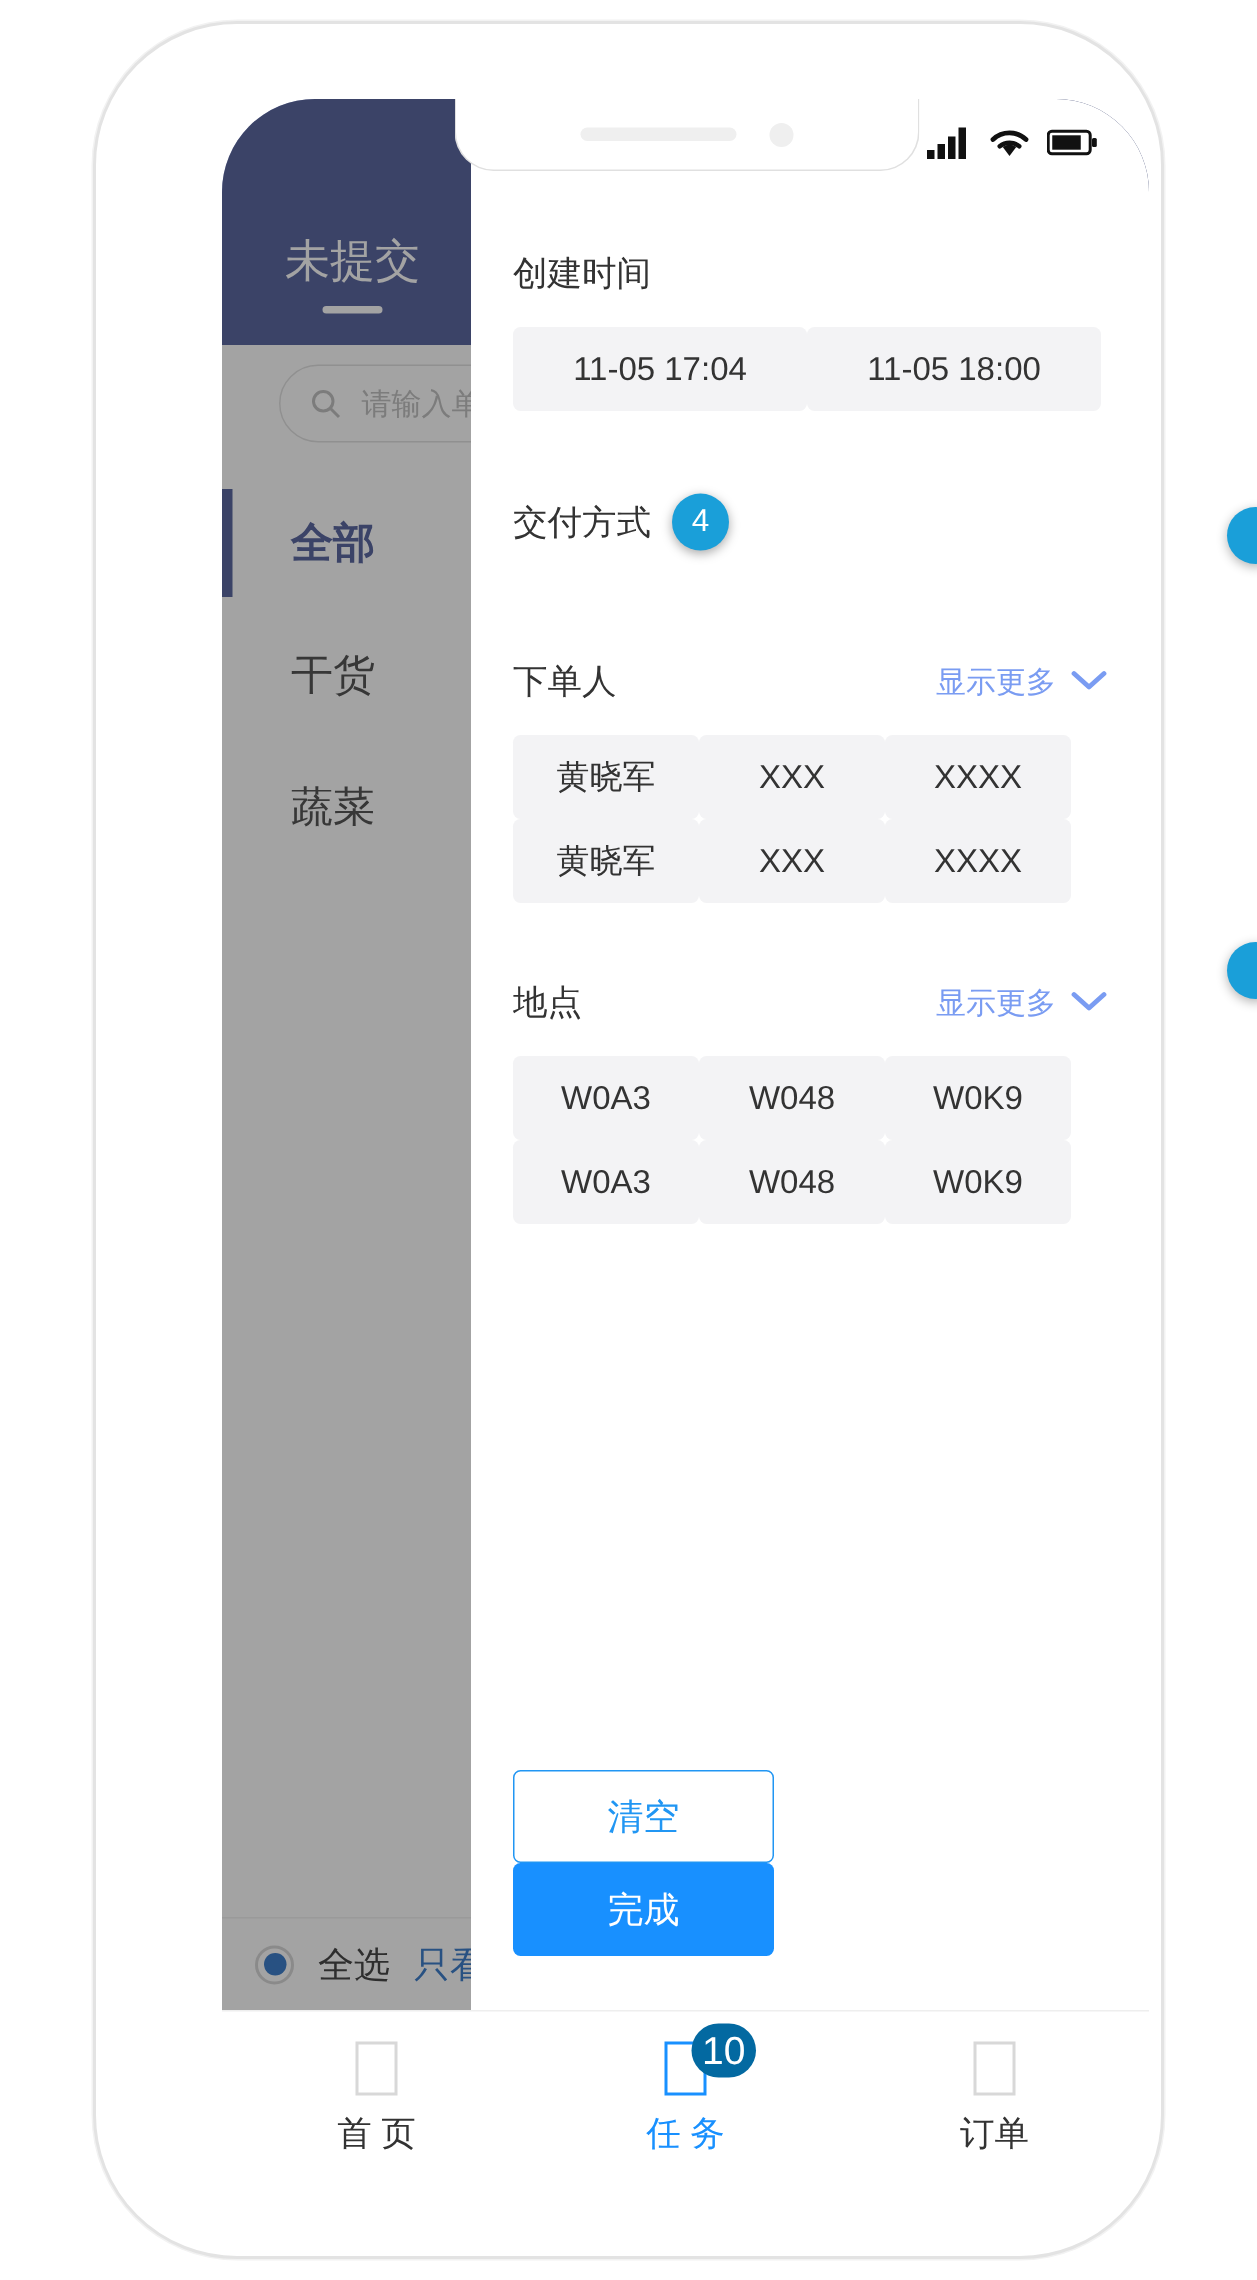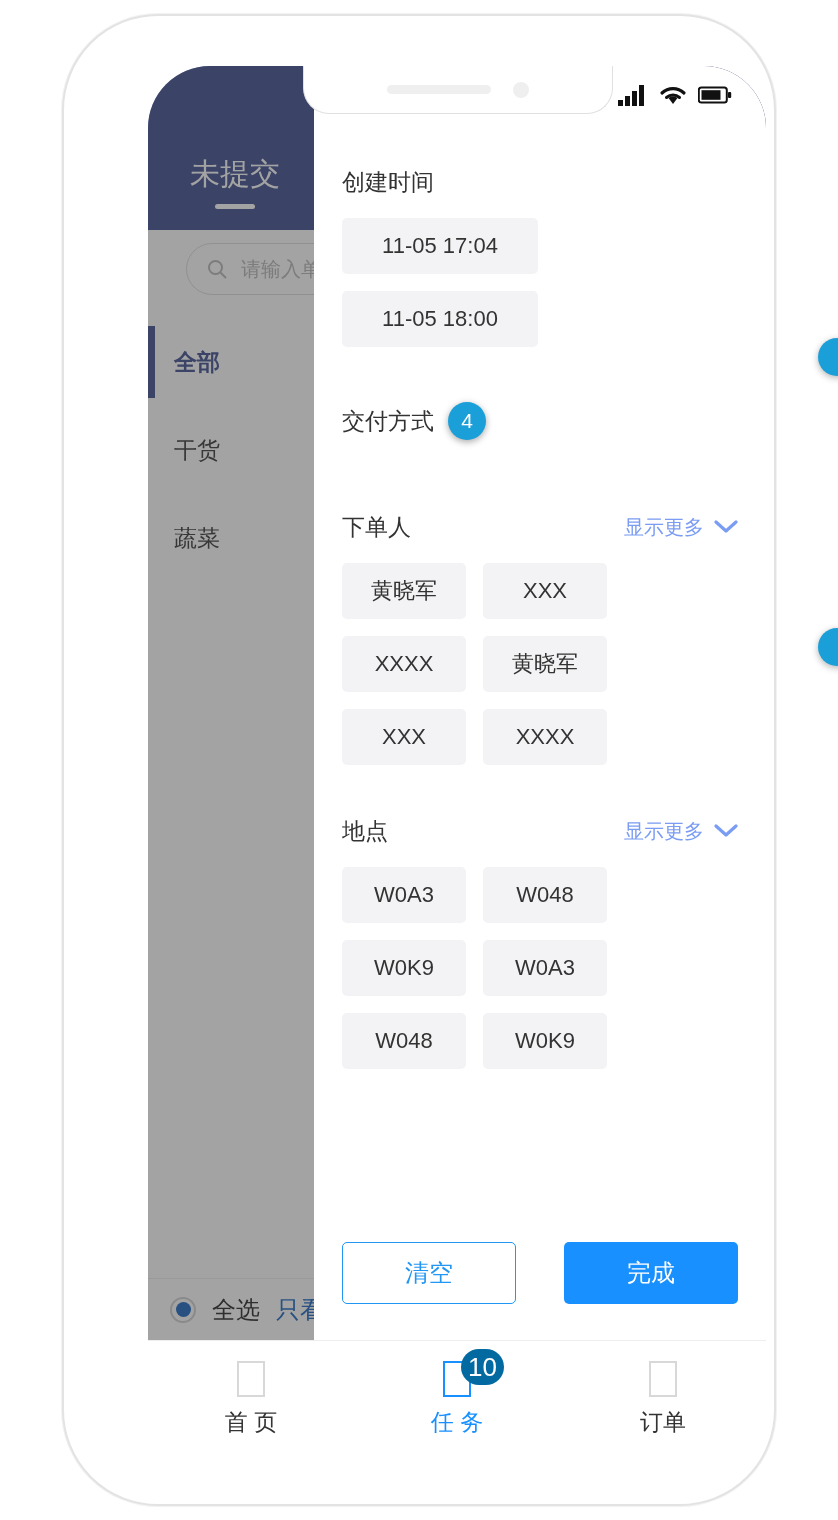--- a/index.html
+++ b/index.html
@@ -82,22 +82,22 @@
   }
   #bg-search {
     flex: 1; height: 52px; border: 1px solid #dcdcdc; border-radius: 26px;
     display: flex; align-items: center; padding: 0 18px; gap: 12px;
     color: #b6b6b6; font-size: 20px;
   }
   .mag-icon { width: 24px; height: 24px; display:block; }
   #bg-body { position: absolute; left: 0; right: 0; top: 242px; bottom: 118px; display: flex; }
   #bg-sidebar { width: 170px; background: #ffffff; padding-top: 10px; }
   .bg-cat {
-    height: 88px; display: flex; align-items: center; padding-left: 26px;
-    font-size: 23px; color: #333333; position: relative;
+    height: 88px; display: flex; align-items: center; padding-left: 46px;
+    font-size: 28px; color: #333333; position: relative;
   }
   .bg-cat.active { color: #3b4a8f; font-weight: bold; background: #ffffff; }
   .bg-cat.active::before {
     content: ""; position: absolute; left: 0; top: 8px; bottom: 8px;
     width: 7px; background: #3b4a8f;
   }
   #bg-list { flex: 1; background: #ffffff; }
   #bg-bottom-bar {
     position: absolute; left: 0; right: 0; bottom: 118px; height: 62px;
     background: #ffffff; border-top: 1px solid #eeeeee;
@@ -138,40 +138,40 @@
     height: 48px; margin-bottom: 12px; text-align: center;
   }
   .section-title {
     font-size: 23px; color: #333333; display: flex; align-items: center; gap: 8px;
   }
   .show-more {
     display: flex; align-items: center; gap: 10px;
     font-size: 20px; color: #7a9cf2;
   }
   .chev { display: block; }
-  .opt-grid { display: flex; flex-wrap: wrap; gap: 17px; }
+  .opt-grid { display: flex; flex-wrap: wrap; }
   .opt-grid.cols2 .opt { width: 196px; }
   .opt-grid.cols3 .opt { width: 124px; }
   .opt {
     background: #f3f3f5; border-radius: 5px;
     height: 56px; display: flex; align-items: center; justify-content: center;
     font-size: 22px; color: #333333;
   }
   .sec-gap-lg { height: 46px; }
   .sec-gap-md { height: 38px; }
   .badge-count {
     width: 38px; height: 38px; border-radius: 50%;
     background: #1a9fd9; color: #ffffff;
     display: flex; align-items: center; justify-content: center;
     font-size: 21px; margin-left: 6px;
     box-shadow: 0 2px 7px rgba(0,0,0,0.35);
   }
   #panel-footer {
     position: absolute; left: 0; right: 0; bottom: 36px;
-    display: flex; justify-content: space-between; padding: 0 28px;
+    display: flex; justify-content: space-between; padding: 0 28px; flex-direction: column;
   }
   .btn {
     width: 174px; height: 62px; border-radius: 5px;
     display: flex; align-items: center; justify-content: center;
     font-size: 24px;
   }
   .btn-ghost { border: 1px solid #2196f3; color: #2196f3; background: #ffffff; }
   .btn-primary { background: #1890ff; color: #ffffff; }
 
   

